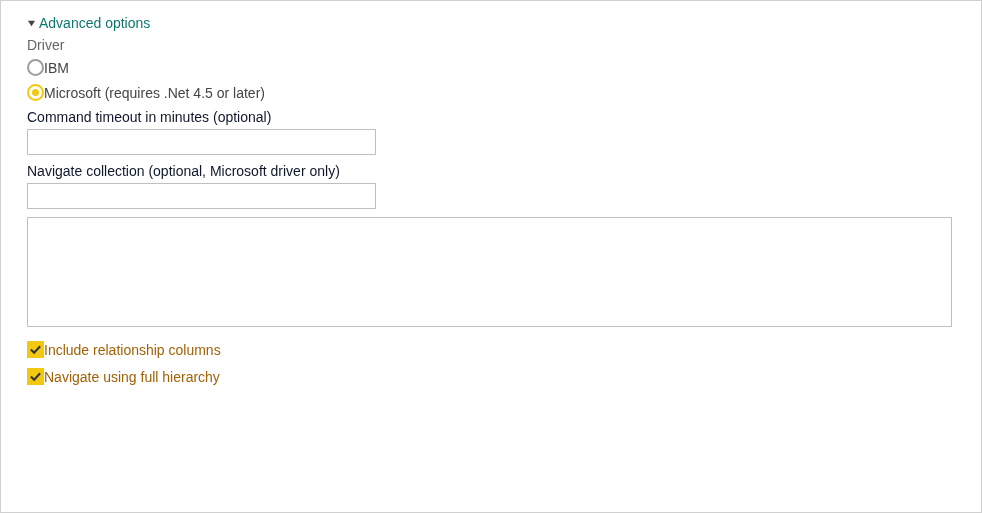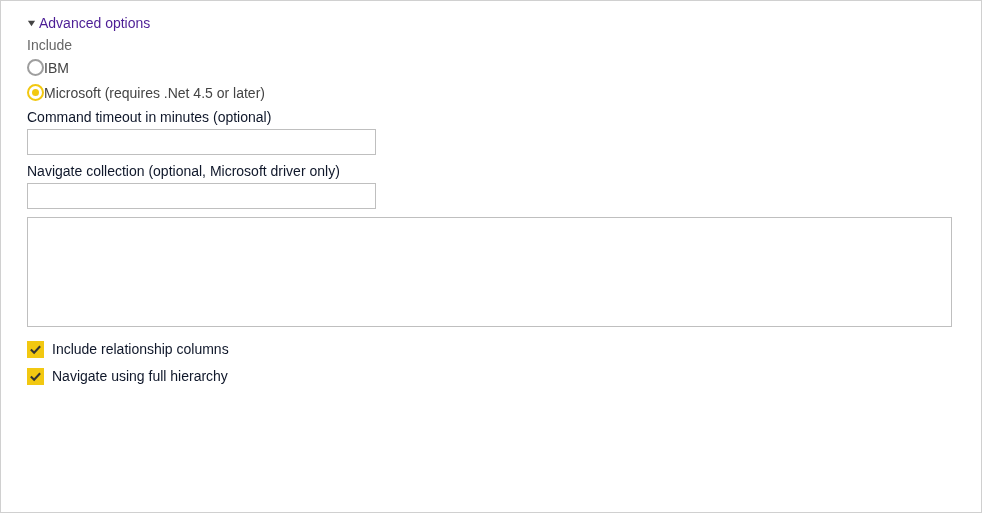--- a/index.html
+++ b/index.html
@@ -17,21 +17,21 @@
       width: 982px;
       height: 513px;
       border: 1px solid #d0d0d0;
       padding: 14px 26px 14px 26px;
     }
     .section-header {
       display: flex;
       align-items: center;
       gap: 3px;
       cursor: pointer;
-      color: #4c1d95;
+      color: #0f766e;
       font-size: 14px;
       margin-bottom: 6px;
     }
     .triangle {
       display: inline-block;
     }
     .field-label {
       color: #0f172a;
       font-size: 14px;
       margin-top: 7px;
@@ -91,24 +91,23 @@
       background: #fff;
       padding: 4px 6px;
       font-family: inherit;
       font-size: 14px;
       resize: none;
       display: block;
       margin-bottom: 14px;
     }
     .checkbox-row {
       display: flex;
-      align-items: flex-start;
-      gap: 8px;
+      align-items: center;
       margin-bottom: 10px;
-      color: #0f172a;
+      color: #a16207;
     }
     .checkbox {
       width: 17px;
       height: 17px;
       background: #f2c811;
       display: inline-flex;
       align-items: center;
       justify-content: center;
       flex-shrink: 0;
     }
@@ -124,21 +123,21 @@
 
   <div class="section-header">
     <span class="triangle">
       <svg width="9" height="9" viewBox="0 0 10 10">
           <polygon points="1,2 9,2 5,8" fill="#444"></polygon>
         </svg>
     </span>
     <span>Advanced options</span>
   </div>
 
-  <span class="driver-label">Include</span>
+  <span class="driver-label">Driver</span>
 
   <div class="radio-row">
     <span class="radio-outer unchecked"></span>
     <span>IBM</span>
   </div>
 
   <div class="radio-row">
     <span class="radio-outer checked">
       <span class="radio-inner"></span>
     </span>

